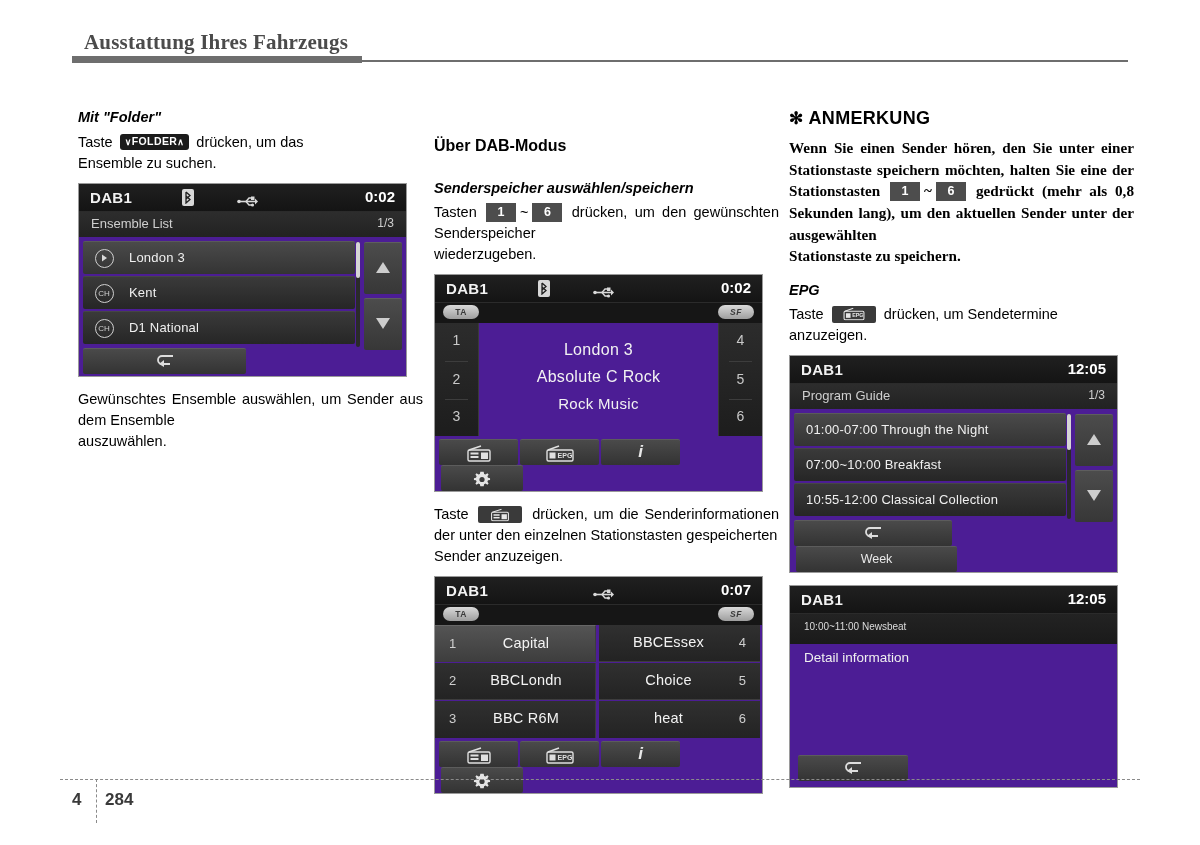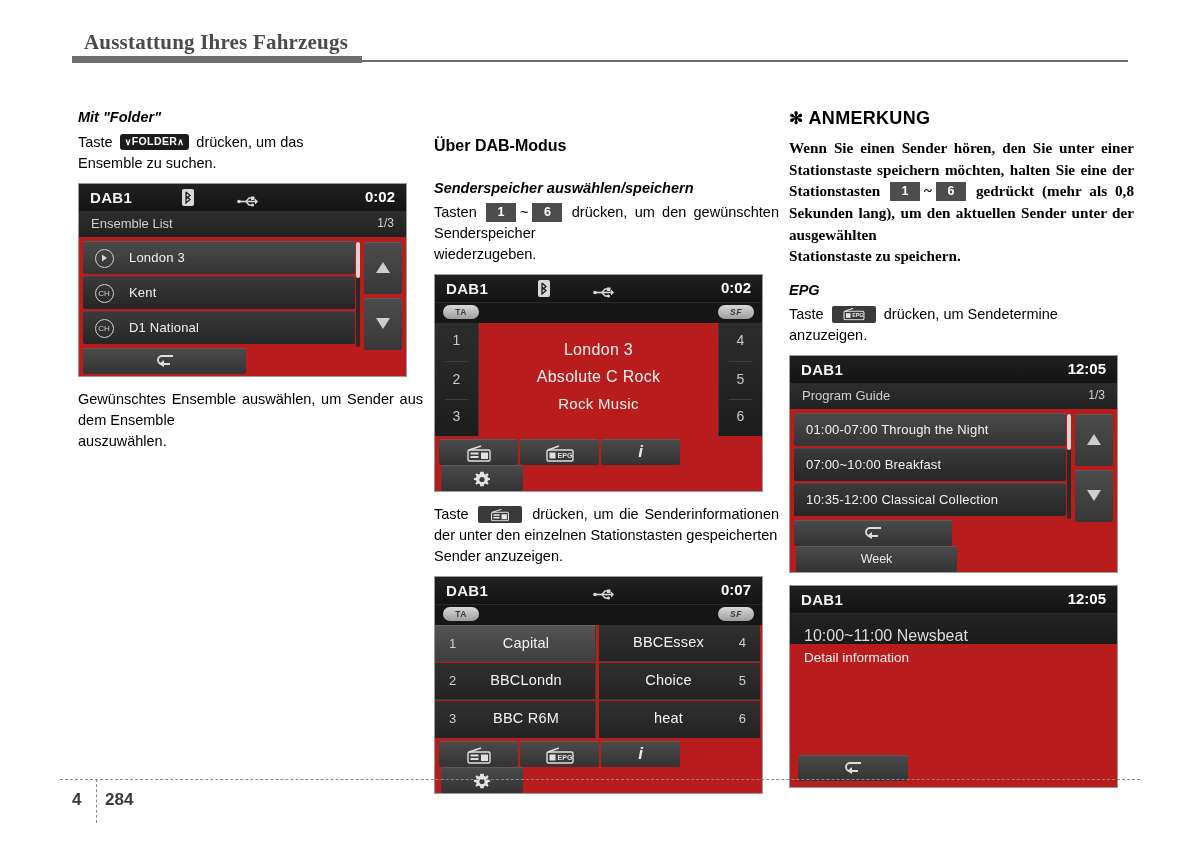--- a/index.html
+++ b/index.html
@@ -90,21 +90,21 @@
     font-size:15.2px; font-weight:700; line-height:21.5px;
     text-align:justify; text-justify:inter-word;
     margin:0;
   }
   .note-body .lastline { display:block; text-align:left; }
   .note-body .key-num { font-family:"Liberation Sans", sans-serif; }
 
   
   .screen {
     position:relative;
-    background:#b91c1c;
+    background:#4c1d95;
     border:1px solid #9a9a9a;
     width:329px;
     font-family:"Liberation Sans", sans-serif;
     color:#fff;
     margin:9px 0 12px 0;
     overflow:hidden;
   }
   .scr-topbar {
     height:28px; position:relative;
     background:linear-gradient(#202020,#141414);
@@ -238,21 +238,21 @@
     font-size:14.5px; color:#f3f3f3; letter-spacing:.2px;
   }
   .pg-cell .nm.offl { padding-left:22px; }
   .pg-cell .nm.offr { padding-right:22px; }
 
   
   .epg-d-row1 {
     height:30px; position:relative;
     background:linear-gradient(#232323,#1a1a1a);
   }
-  .epg-d-row1 .t { position:absolute; left:14px; top:13px; font-size:16px; color:#dcdcdc; }
+  .epg-d-row1 .t { position:absolute; left:14px; top:7px; font-size:10px; color:#dcdcdc; }
   .epg-d-row2 { height:30px; position:relative; }
   .epg-d-row2 .t { position:absolute; left:14px; top:6px; font-size:13.5px; color:#f0f0f0; }
   .epg-d-blank { height:81px; }
   .epg-d-bottom { position:relative; height:32px; padding:0 0 4px 8px; }
 
   
   .footer-line {
     position:absolute; left:60px; top:779px; width:1080px; height:0;
     border-top:1px dashed #8a8a8a;
   }
@@ -606,21 +606,21 @@
     </div>
     <div class="list-wrap">
       <div class="list-col">
         <div class="list-row">
           <span class="txt notag">01:00-07:00 Through the Night</span>
         </div>
         <div class="list-row dim">
           <span class="txt notag">07:00~10:00 Breakfast</span>
         </div>
         <div class="list-row dim">
-          <span class="txt notag">10:35-12:00 Classical Collection</span>
+          <span class="txt notag">10:55-12:00 Classical Collection</span>
         </div>
       </div>
       <div class="scrollbar">
           <i></i>
         </div>
       <div class="arrow-btn up">
           <span class="tri"></span>
         </div>
       <div class="arrow-btn dn">
           <span class="tri"></span>

